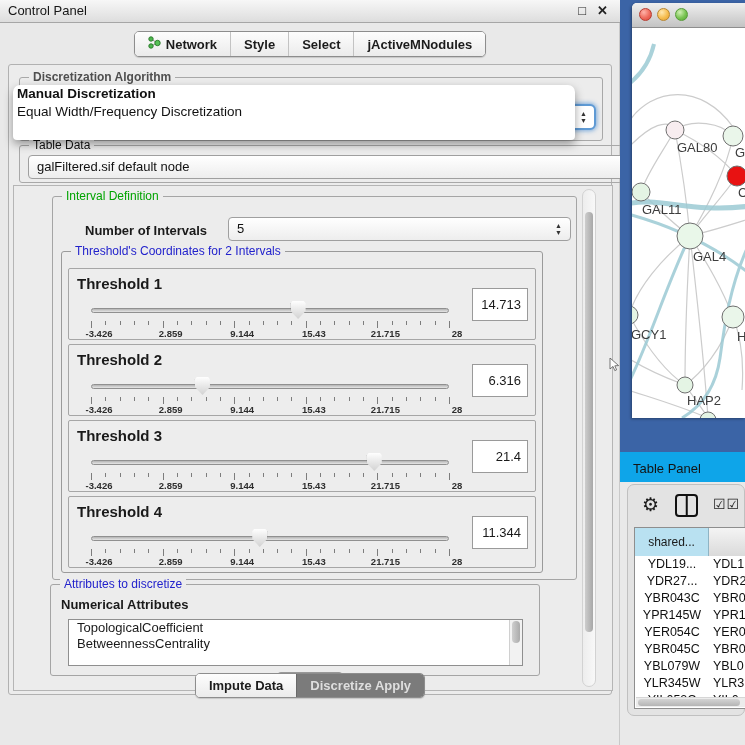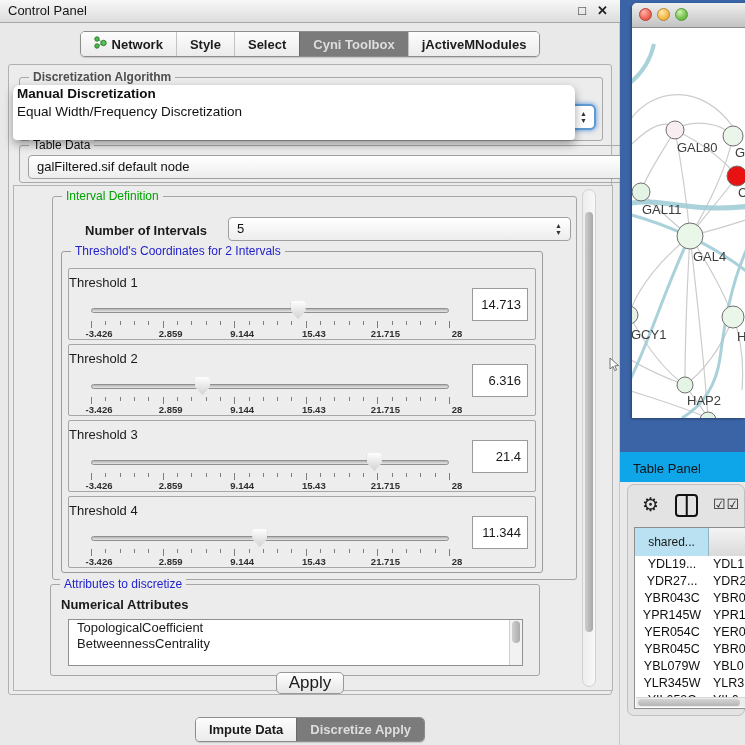--- a/index.html
+++ b/index.html
@@ -13,21 +13,21 @@
   #cp-titlebar { left:0; top:0; width:620px; height:23px;
     background:linear-gradient(#f7f7f7,#dddddd); border-bottom:1px solid #a6a6a6; }
   #cp-title { left:8px; top:0; line-height:22px; font-size:13px; color:#161616; }
   .tb-ico { top:2px; font-size:13px; font-weight:bold; color:#222; cursor:default; }
   #float-ico { right:34px; top:3px; }
   #close-ico { right:12px; top:3px; }
 
   
   .segbar { left:0; width:620px; display:flex; justify-content:center; }
   #top-segbar { top:31px; }
-  #bottom-segbar { top:717px; }
+  #bottom-segbar { top:673px; }
   .segctl { display:inline-flex; border:1px solid #8d8d8d; border-radius:5px; overflow:hidden;
             background:#f4f4f4; box-shadow:0 1px 1px rgba(0,0,0,.15); }
   .seg { display:flex; align-items:center; gap:5px; padding:4px 13px; font-size:13px; font-weight:bold;
          color:#1c1c1c; background:linear-gradient(#fdfdfd,#ebebeb); border-left:1px solid #c3c3c3; white-space:nowrap; }
   .seg:first-child { border-left:none; }
   .seg.sel { background:#7b7b7b; color:#dedede; border-left-color:#696969; }
 
   
   #outer-box { left:8px; top:64px; width:604px; height:631px; background:#ececec;
                border:1px solid #b1b1b1; border-radius:3px; }
@@ -62,21 +62,21 @@
   #ip-vthumb  { position:absolute; left:2px; top:22px; width:8px; height:420px; border-radius:4px;
                 background:linear-gradient(to right,#cdcdcd,#a8a8a8); }
 
   #int-group { left:38px; top:10px; width:525px; height:384px; border-color:#a5a5a5; }
   #noi-label { position:absolute; left:32px; top:26px; font-size:13px; font-weight:bold; }
   #noi-combo { left:175px; top:20px; width:343px; height:24px; }
   #thr-group { left:8px; top:54px; width:482px; height:322px; border-color:#9a9a9a; }
 
   .thr-box { position:absolute; left:6px; width:468px; height:72px; background:#ededed;
              border:1px solid #a6a6a6; border-radius:2px; }
-  .t-label { position:absolute; left:0; top:6px; font-size:13px; font-weight:normal; }
+  .t-label { position:absolute; left:8px; top:6px; font-size:15px; font-weight:bold; }
   .t-slider { position:absolute; left:22px; top:30px; width:358px; height:22px; }
   .t-track { position:absolute; left:0; right:0; top:9px; height:5px; border:1px solid #909090;
              border-radius:3px; background:linear-gradient(#b4b4b4,#e6e6e6); }
   .t-thumb { position:absolute; top:2px; width:15px; height:18px;
              background:linear-gradient(#fefefe,#d2d2d2);
              clip-path:polygon(12% 0,88% 0,100% 12%,100% 55%,50% 100%,0 55%,0 12%);
              filter:drop-shadow(0 0 1px #6f6f6f); }
   .t-ticks { position:absolute; left:22px; width:358px; top:52px; height:7px; }
   .tick { position:absolute; top:0; width:1px; background:#7d7d7d; }
   .tick.minor { height:4px; }
@@ -163,23 +163,20 @@
               <circle cx="3" cy="10" r="2.2" fill="#4db84d" stroke="#2e7d2e"></circle>
               <circle cx="9.5" cy="7" r="2.7" fill="#57c257" stroke="#2e7d2e"></circle>
             </svg></span>
           <span class="tab-label">Network</span>
         </div>
         <div class="seg">
           <span class="tab-label">Style</span>
         </div>
         <div class="seg">
           <span class="tab-label">Select</span>
-        </div>
-        <div class="seg sel">
-          <span class="tab-label">Cyni Toolbox</span>
         </div>
         <div class="seg">
           <span class="tab-label">jActiveMNodules</span>
         </div>
       </div>
   </div>
 
   <div class="abs" id="outer-box">
 
     <div class="group" id="alg-group">

